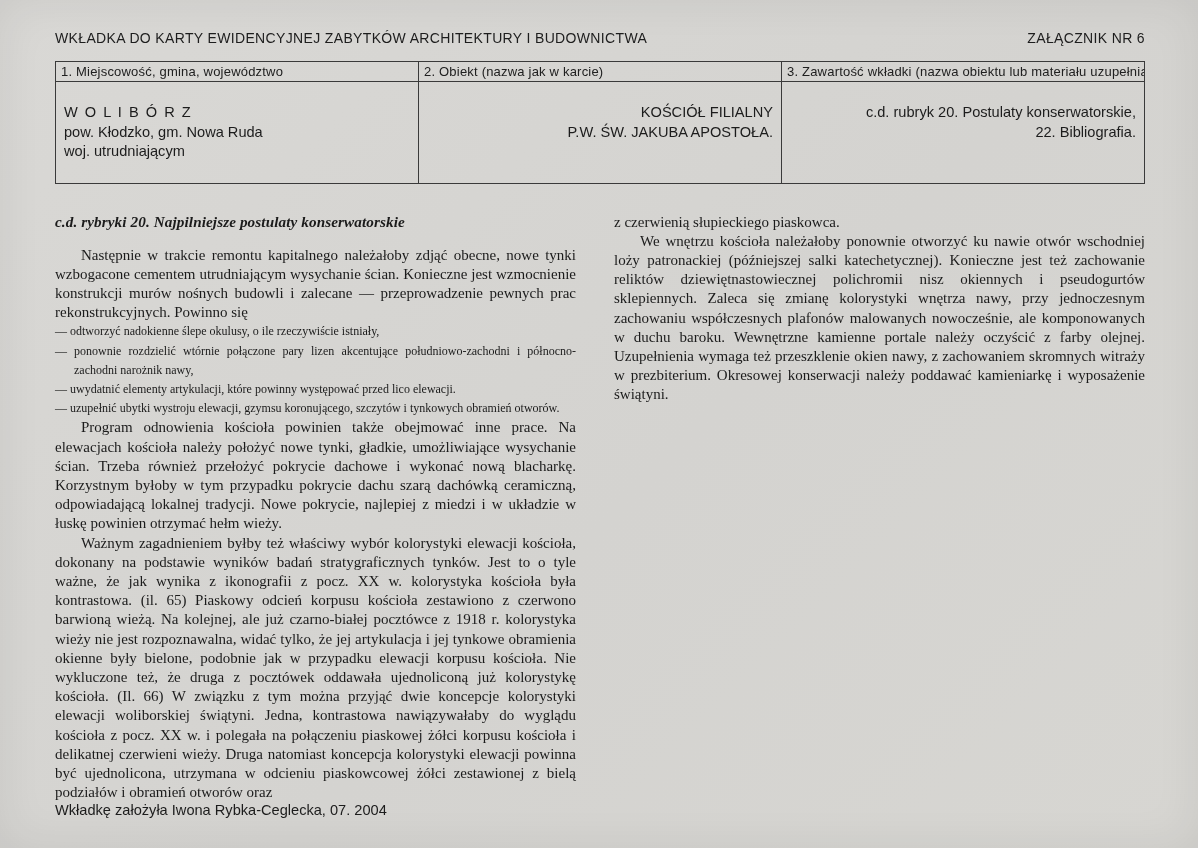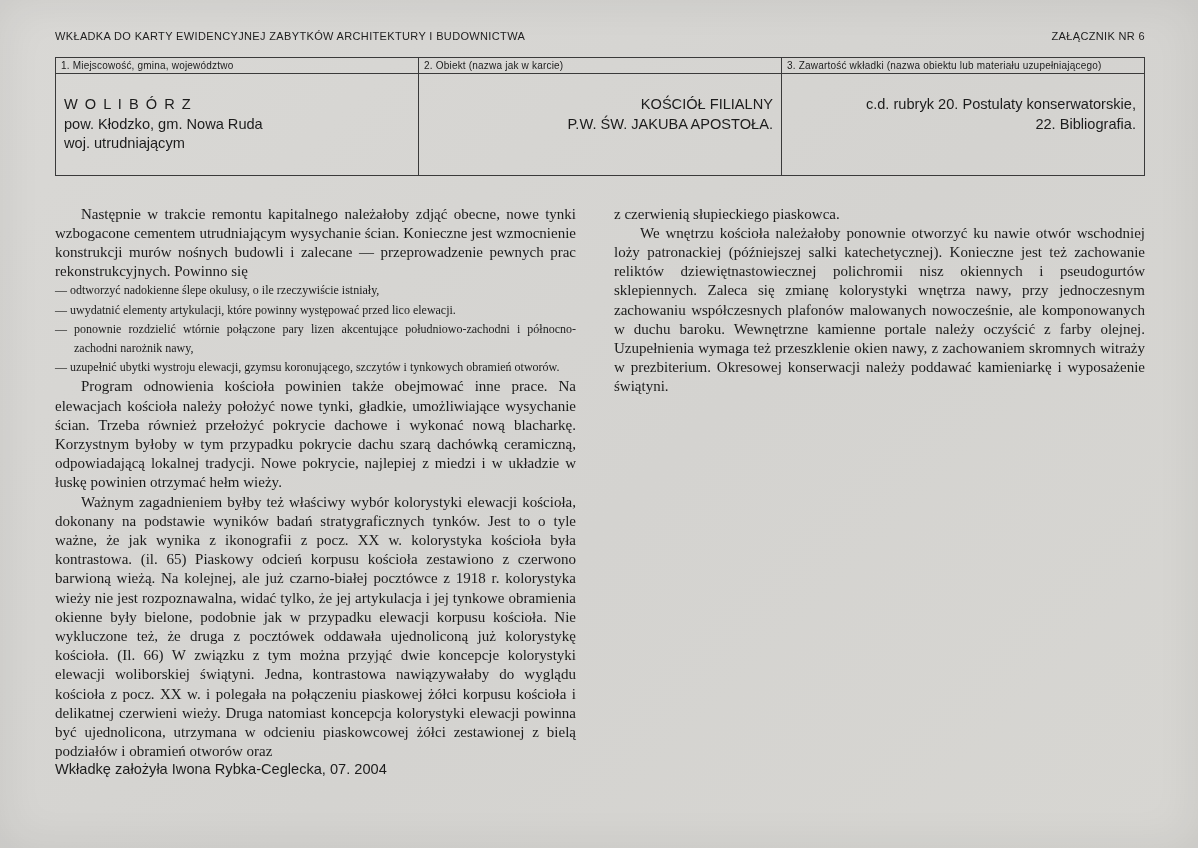--- a/index.html
+++ b/index.html
@@ -14,28 +14,28 @@
     background: linear-gradient(135deg, #d9d8d5 0%, #d4d3d0 55%, #d7d6d2 100%);
     box-shadow: inset 0 0 46px rgba(0,0,0,0.07);
     color: #1b1b1b;
     padding: 30px 53px 0 55px;
     position: relative;
     overflow: hidden;
   }
   .header-bar {
     display: flex; justify-content: space-between; align-items: baseline;
     font-family: "Liberation Sans", sans-serif;
-    font-size: 11px; letter-spacing: 0.35px; color: #1d1d1d;
+    font-size: 14px; letter-spacing: 0.35px; color: #1d1d1d;
     margin-bottom: 15px;
   }
   .info-table { width: 100%; border-collapse: collapse; table-layout: fixed; }
   .info-table td { border: 1px solid #3a3a3a; }
   .label-row td {
     font-family: "Liberation Sans", sans-serif;
-    font-size: 10px; letter-spacing: 0.2px;
+    font-size: 13px; letter-spacing: 0.2px;
     padding: 2px 3px 2px 5px;
     white-space: nowrap; overflow: hidden;
     color: #202020;
   }
   .content-row td {
     height: 58px; vertical-align: top;
     font-family: "Liberation Sans", sans-serif;
     font-size: 14.6px; line-height: 19.5px;
     padding: 21px 8px; color: #1c1c1c;
   }
@@ -100,25 +100,26 @@
           <div>c.d. rubryk 20. Postulaty konserwatorskie,</div>
           <div>22. Bibliografia.</div>
         </td>
       </tr>
     </tbody>
   </table>
 
   <div class="columns">
 
     <div class="col col-left">
+      <div class="section-heading">c.d. rybryki 20. Najpilniejsze postulaty konserwatorskie</div>
       <p class="para indent">Następnie w trakcie remontu kapitalnego należałoby zdjąć obecne, nowe tynki wzbogacone cementem utrudniającym wysychanie ścian. Konieczne jest wzmocnienie konstrukcji murów nośnych budowli i zalecane — przeprowadzenie pewnych prac rekonstrukcyjnych. Powinno się</p>
       <div class="dash-list">
         <p class="dash-item">— odtworzyć nadokienne ślepe okulusy, o ile rzeczywiście istniały,</p>
+        <p class="dash-item">— ponownie rozdzielić wtórnie połączone pary lizen akcentujące południowo-zachodni i północno-zachodni narożnik nawy,</p>
         <p class="dash-item">— uwydatnić elementy artykulacji, które powinny występować przed lico elewacji.</p>
-        <p class="dash-item">— ponownie rozdzielić wtórnie połączone pary lizen akcentujące południowo-zachodni i północno-zachodni narożnik nawy,</p>
         <p class="dash-item">— uzupełnić ubytki wystroju elewacji, gzymsu koronującego, szczytów i tynkowych obramień otworów.</p>
       </div>
       <p class="para indent">Program odnowienia kościoła powinien także obejmować inne prace. Na elewacjach kościoła należy położyć nowe tynki, gładkie, umożliwiające wysychanie ścian. Trzeba również przełożyć pokrycie dachowe i wykonać nową blacharkę. Korzystnym byłoby w tym przypadku pokrycie dachu szarą dachówką ceramiczną, odpowiadającą lokalnej tradycji. Nowe pokrycie, najlepiej z miedzi i w układzie w łuskę powinien otrzymać hełm wieży.</p>
       <p class="para indent">Ważnym zagadnieniem byłby też właściwy wybór kolorystyki elewacji kościoła, dokonany na podstawie wyników badań stratygraficznych tynków. Jest to o tyle ważne, że jak wynika z ikonografii z pocz. XX w. kolorystyka kościoła była kontrastowa. (il. 65) Piaskowy odcień korpusu kościoła zestawiono z czerwono barwioną wieżą. Na kolejnej, ale już czarno-białej pocztówce z 1918 r. kolorystyka wieży nie jest rozpoznawalna, widać tylko, że jej artykulacja i jej tynkowe obramienia okienne były bielone, podobnie jak w przypadku elewacji korpusu kościoła. Nie wykluczone też, że druga z pocztówek oddawała ujednoliconą już kolorystykę kościoła. (Il. 66) W związku z tym można przyjąć dwie koncepcje kolorystyki elewacji woliborskiej świątyni. Jedna, kontrastowa nawiązywałaby do wyglądu kościoła z pocz. XX w. i polegała na połączeniu piaskowej żółci korpusu kościoła i delikatnej czerwieni wieży. Druga natomiast koncepcja kolorystyki elewacji powinna być ujednolicona, utrzymana w odcieniu piaskowcowej żółci zestawionej z bielą podziałów i obramień otworów oraz</p>
     </div>
 
     <div class="col col-right">
       <p class="para">z czerwienią słupieckiego piaskowca.</p>
       <p class="para indent">We wnętrzu kościoła należałoby ponownie otworzyć ku nawie otwór wschodniej loży patronackiej (późniejszej salki katechetycznej). Konieczne jest też zachowanie reliktów dziewiętnastowiecznej polichromii nisz okiennych i pseudogurtów sklepiennych. Zaleca się zmianę kolorystyki wnętrza nawy, przy jednoczesnym zachowaniu współczesnych plafonów malowanych nowocześnie, ale komponowanych w duchu baroku. Wewnętrzne kamienne portale należy oczyścić z farby olejnej. Uzupełnienia wymaga też przeszklenie okien nawy, z zachowaniem skromnych witraży w prezbiterium. Okresowej konserwacji należy poddawać kamieniarkę i wyposażenie świątyni.</p>
     </div>

